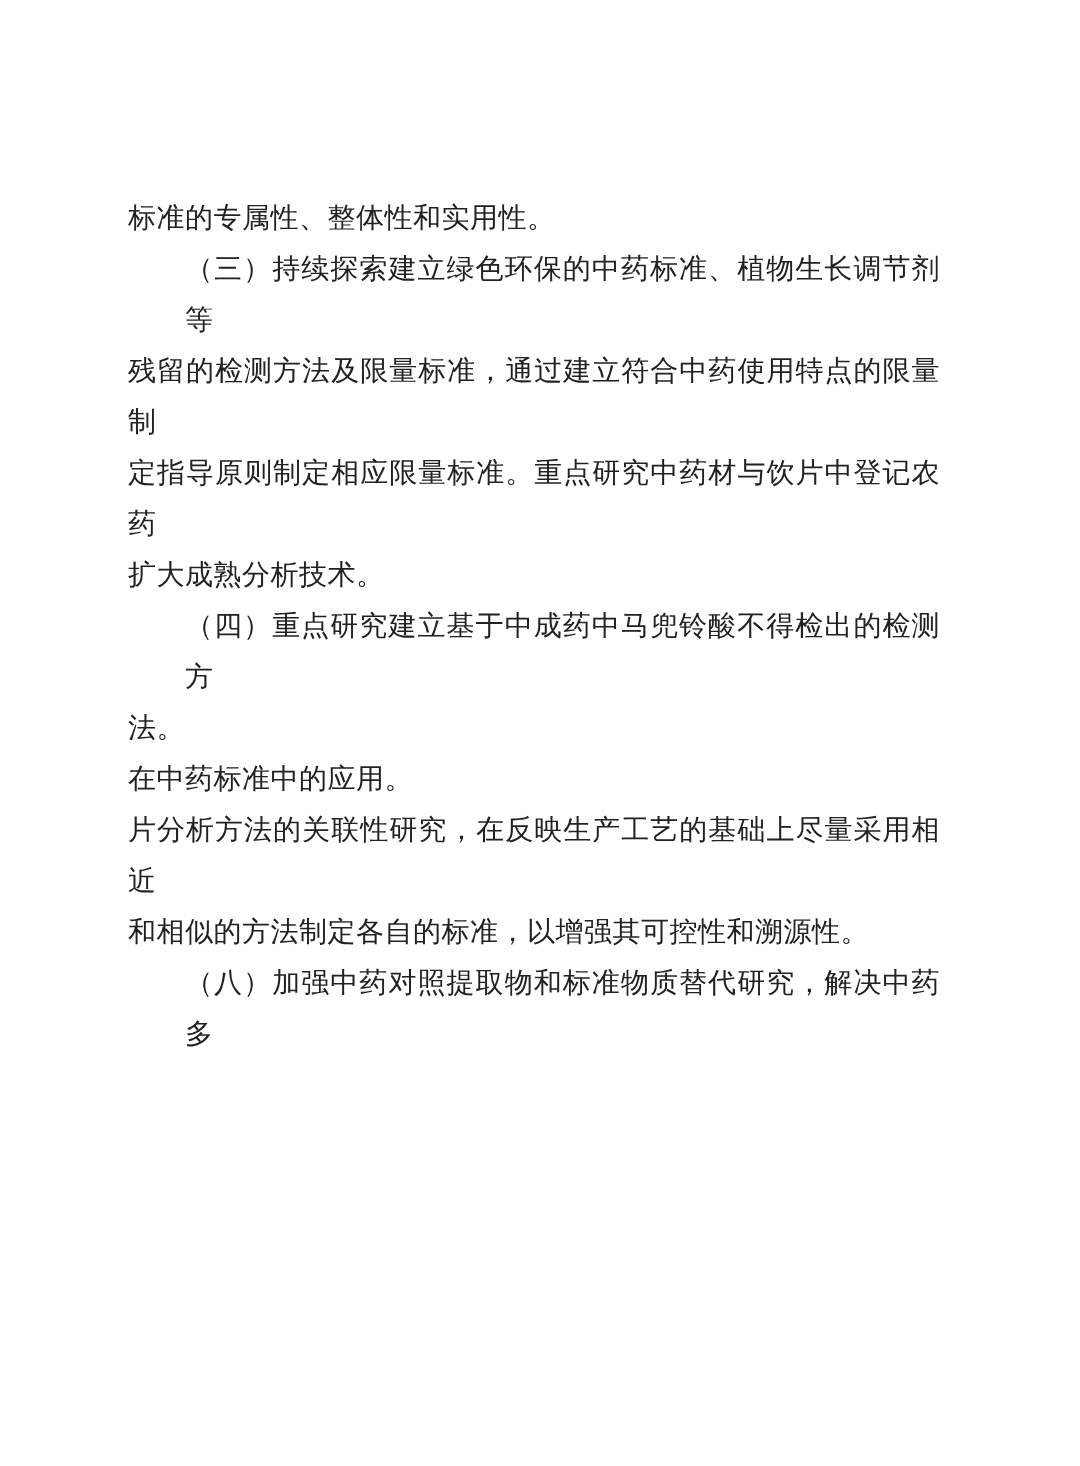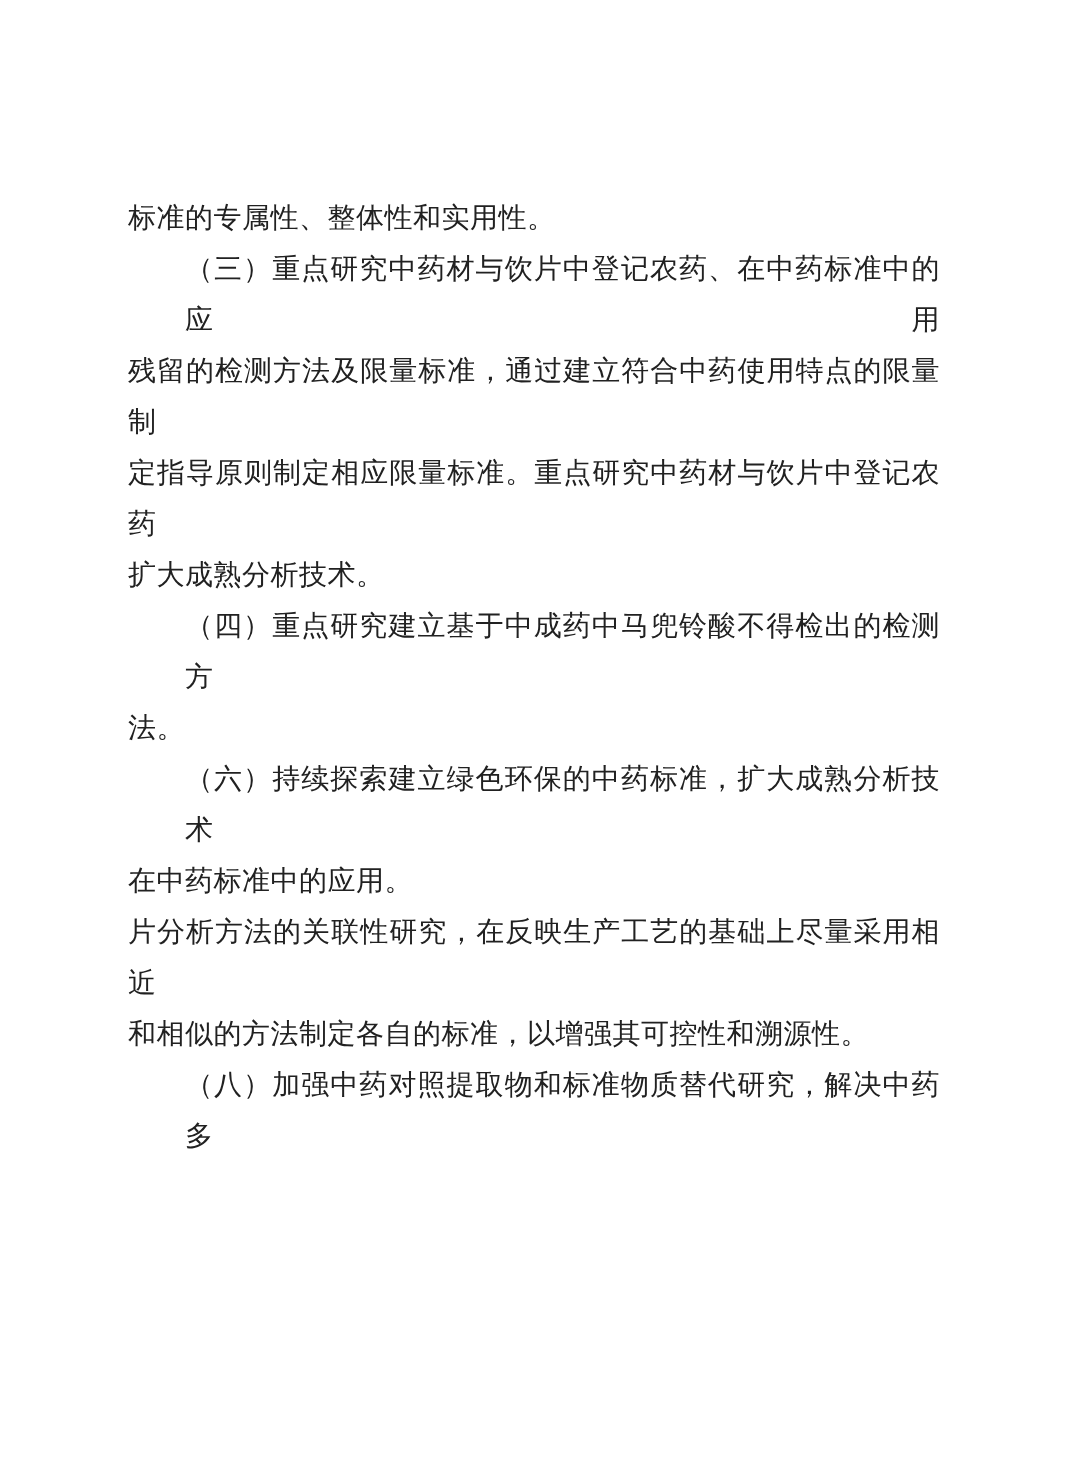--- a/index.html
+++ b/index.html
@@ -55,26 +55,25 @@
     font-size: 27px;
     color: #111111;
   }
 </style>
 </head>
 <body>
 
 <div class="page">
   <div class="doc-body">
       <div class="line">标准的专属性、整体性和实用性。</div>
-      <div class="line fill indent">（三）重点研究中药材与饮片中登记农药、在中药标准中的应用</div>
+      <div class="line fill indent">（三）持续探索建立绿色环保的中药标准、植物生长调节剂等</div>
       <div class="line fill">残留的检测方法及限量标准，通过建立符合中药使用特点的限量制</div>
       <div class="line fill">定指导原则制定相应限量标准。重点研究中药材与饮片中登记农药</div>
       <div class="line">扩大成熟分析技术。</div>
       <div class="line fill indent">（四）重点研究建立基于中成药中马兜铃酸不得检出的检测方</div>
       <div class="line">法。</div>
-      <div class="line fill indent">（六）持续探索建立绿色环保的中药标准，扩大成熟分析技术</div>
       <div class="line">在中药标准中的应用。</div>
       <div class="line fill">片分析方法的关联性研究，在反映生产工艺的基础上尽量采用相近</div>
       <div class="line">和相似的方法制定各自的标准，以增强其可控性和溯源性。</div>
       <div class="line fill indent">（八）加强中药对照提取物和标准物质替代研究，解决中药多</div>
     </div>
   <div class="footer">-6-</div>
 </div>
 
 </body></html>

